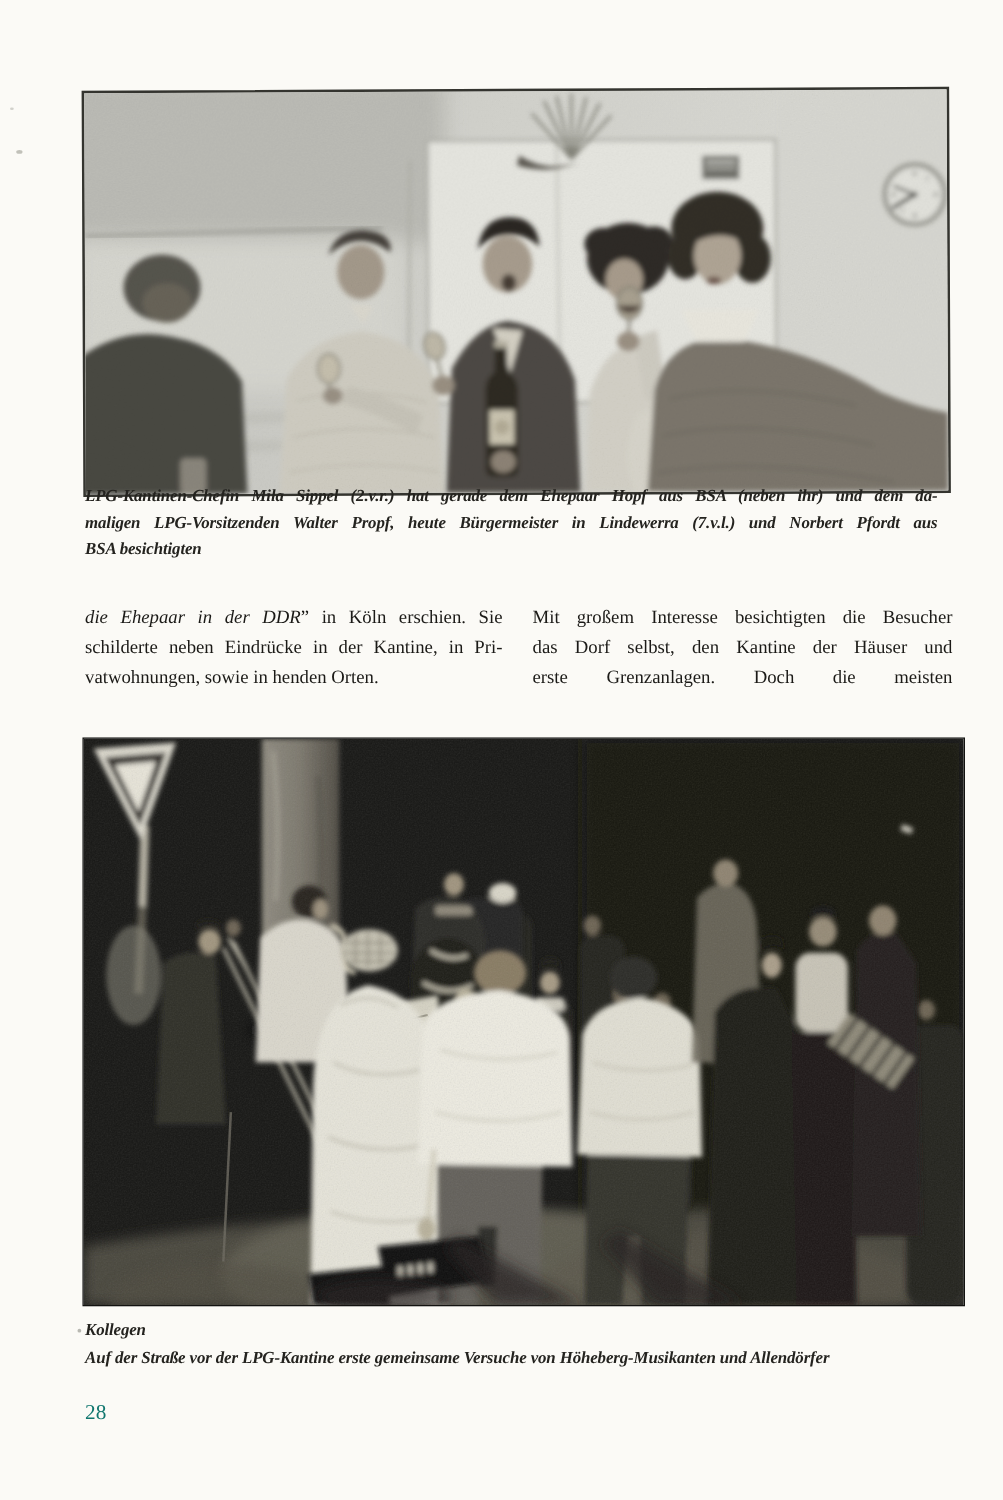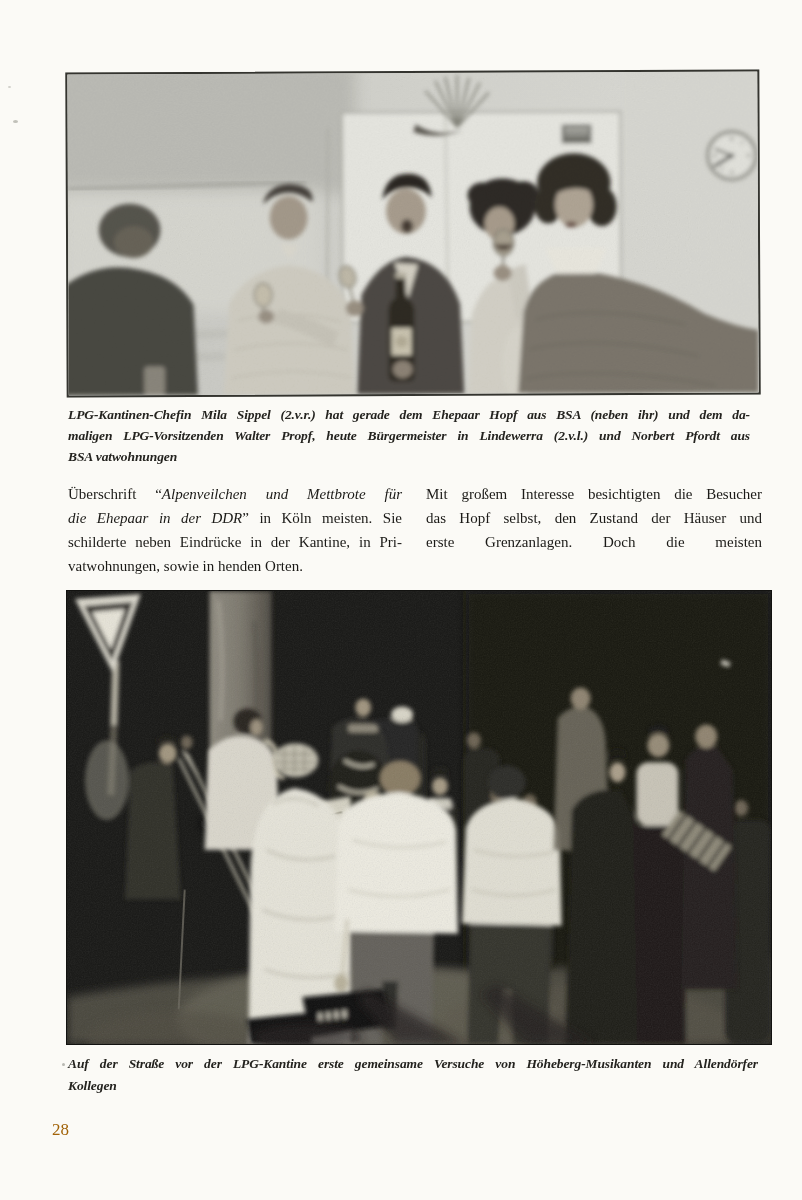--- a/index.html
+++ b/index.html
@@ -3,31 +3,31 @@
 <meta charset="utf-8">
 <style>
   html,body{margin:0;padding:0;background:#fbfaf6;}
   .page{position:relative;width:802px;height:1200px;background:var(--paper,#fbfaf6);
         color:var(--ink,#1d1c1a);font-family:"Liberation Serif","DejaVu Serif",serif;overflow:hidden;}
   .photo{position:absolute;overflow:hidden;box-sizing:border-box;background:#d6d6d1;}
   .photo svg{display:block;width:100%;height:100%;}
   .photo-top{left:66px;top:71px;width:694px;height:325px;border:2px solid #34342f;transform:rotate(-0.25deg);}
   .photo-bottom{left:66px;top:590px;width:706px;height:455px;border:1px solid #121210;}
   .caption{position:absolute;font-style:italic;font-weight:700;font-size:13.5px;line-height:21px;letter-spacing:-0.1px;color:#24231f;}
-  .caption-top{left:68px;top:404px;width:682px;}
+  .caption-top{left:68px;top:386px;width:682px;}
   .caption-bottom{left:68px;top:1053px;width:690px;line-height:22px;}
   .bodycols{position:absolute;left:68px;top:482px;width:694px;display:flex;gap:24px;
             font-size:15px;line-height:24px;color:#1b1a17;}
   .col-left{width:334px;}
   .col-right{width:336px;}
   .tline{min-height:1em;text-align:left;}
   .jlast .tline:not(:last-child){text-align:justify;text-align-last:justify;}
   .jall .tline{text-align:justify;text-align-last:justify;}
   .it{font-style:italic;}
-  .page-number{position:absolute;left:52px;top:1120px;font-size:17px;color:#a16207;}
+  .page-number{position:absolute;left:68px;top:1120px;font-size:17px;color:#0f766e;}
   .speck{position:absolute;background:#a8a8a0;border-radius:50%;}
   .speck1{left:13px;top:120px;width:5px;height:3px;opacity:.7;}
   .speck2{left:62px;top:1063px;width:3px;height:3px;opacity:.8;}
   .speck3{left:8px;top:86px;width:3px;height:2px;opacity:.5;}
 </style>
 </head>
 <body>
 
 <div class="page">
 
@@ -160,34 +160,33 @@
         <ellipse cx="509" cy="134" rx="19" ry="23" fill="#b0a595"></ellipse>
         <path d="M487,112 q22,-14 44,0 l-2,10 q-20,-10 -40,2 z" fill="#312d28"></path>
         <ellipse cx="506" cy="154" rx="6" ry="3" fill="#6b5349"></ellipse>
       </g>
       <rect width="694" height="325" filter="url(#gr1)" opacity="0.14" style="mix-blend-mode:multiply"></rect>
     </svg>
   </figure>
 
   <div class="caption caption-top jlast">
       <div class="tline"><span>LPG-Kantinen-Chefin Mila Sippel (2.v.r.) hat gerade dem Ehepaar Hopf aus BSA (neben ihr) und dem da-</span></div>
-      <div class="tline"><span>maligen LPG-Vorsitzenden Walter Propf, heute Bürgermeister in Lindewerra (2.v.l.) und Norbert Pfordt aus</span></div>
-      <div class="tline"><span>BSA vatwohnungen</span></div>
+      <div class="tline"><span>maligen LPG-Vorsitzenden Walter Propf, heute Bürgermeister in Lindewerra (7.v.l.) und Norbert Pfordt aus</span></div>
+      <div class="tline"><span>BSA besichtigten</span></div>
     </div>
 
   <div class="bodycols">
     <div class="col-left jlast">
-        <div class="tline"><span>Überschrift “</span><span class="it">Alpenveilchen und Mettbrote für</span></div>
-        <div class="tline"><span class="it">die Ehepaar in der DDR</span><span>” in Köln meisten. Sie</span></div>
+        <div class="tline"><span class="it">die Ehepaar in der DDR</span><span>” in Köln erschien. Sie</span></div>
         <div class="tline"><span>schilderte neben Eindrücke in der Kantine, in Pri-</span></div>
         <div class="tline"><span>vatwohnungen, sowie in henden Orten.</span></div>
       </div>
     <div class="col-right jall">
         <div class="tline"><span>Mit großem Interesse besichtigten die Besucher</span></div>
-        <div class="tline"><span>das Hopf selbst, den Zustand der Häuser und</span></div>
+        <div class="tline"><span>das Dorf selbst, den Kantine der Häuser und</span></div>
         <div class="tline"><span>erste Grenzanlagen. Doch die meisten</span></div>
       </div>
   </div>
 
   <figure class="photo photo-bottom" style="margin:0;" aria-label="Dark night street photo: brass musicians with trombone, tuba and music stands playing in front of a pillar, yield sign at left, onlookers at right">
     <svg viewBox="0 0 706 455" preserveAspectRatio="none" aria-hidden="true">
       <defs>
         <linearGradient id="cg" x1="0" y1="0" x2="1" y2="0">
           <stop offset="0" stop-color="#8f8b80"></stop>
             <stop offset="0.5" stop-color="#7c786d"></stop>
@@ -382,22 +381,22 @@
         <path d="M300,400 L400,455 L330,455 L290,410 Z"></path>
         <path d="M430,395 L530,455 L460,455 L415,405 Z"></path>
         <ellipse cx="240" cy="448" rx="55" ry="14"></ellipse>
       </g>
       <rect width="706" height="455" filter="url(#gr2)" opacity="0.20" style="mix-blend-mode:multiply"></rect>
       <rect width="706" height="455" filter="url(#gr2)" opacity="0.10" style="mix-blend-mode:screen"></rect>
     </svg>
   </figure>
 
   <div class="caption caption-bottom jlast">
+      <div class="tline"><span>Kollegen</span></div>
       <div class="tline"><span>Auf der Straße vor der LPG-Kantine erste gemeinsame Versuche von Höheberg-Musikanten und Allendörfer</span></div>
-      <div class="tline"><span>Kollegen</span></div>
     </div>
 
   <div class="page-number">28</div>
 
   <div class="speck speck1"></div>
   <div class="speck speck2"></div>
   <div class="speck speck3"></div>
 </div>
 
 </body></html>

